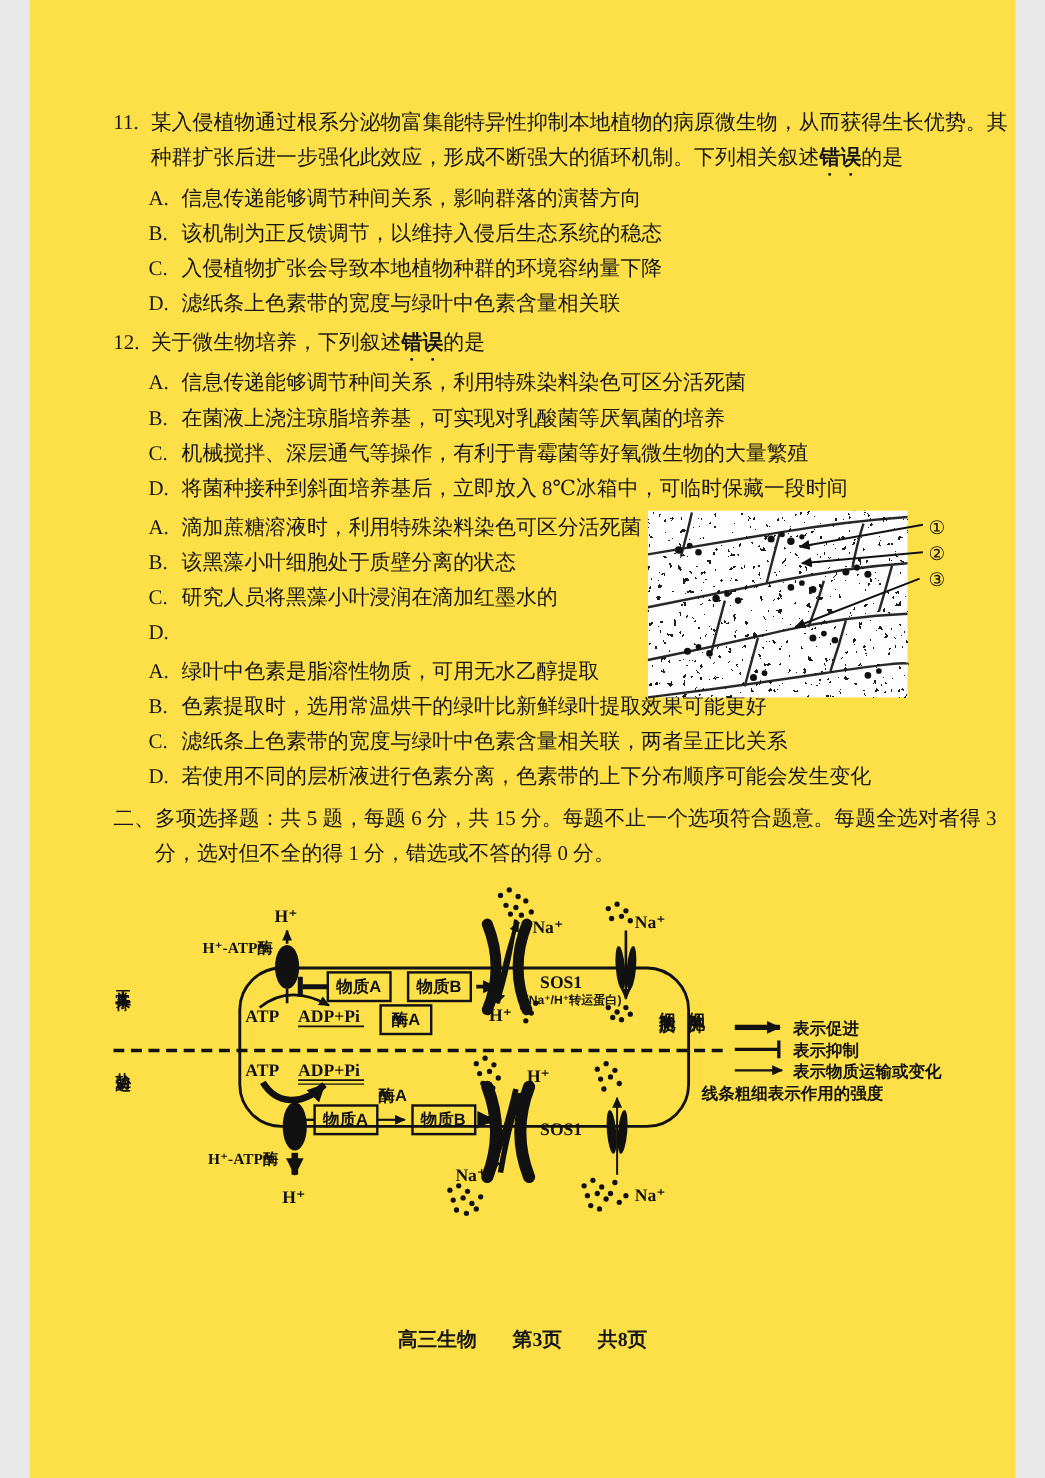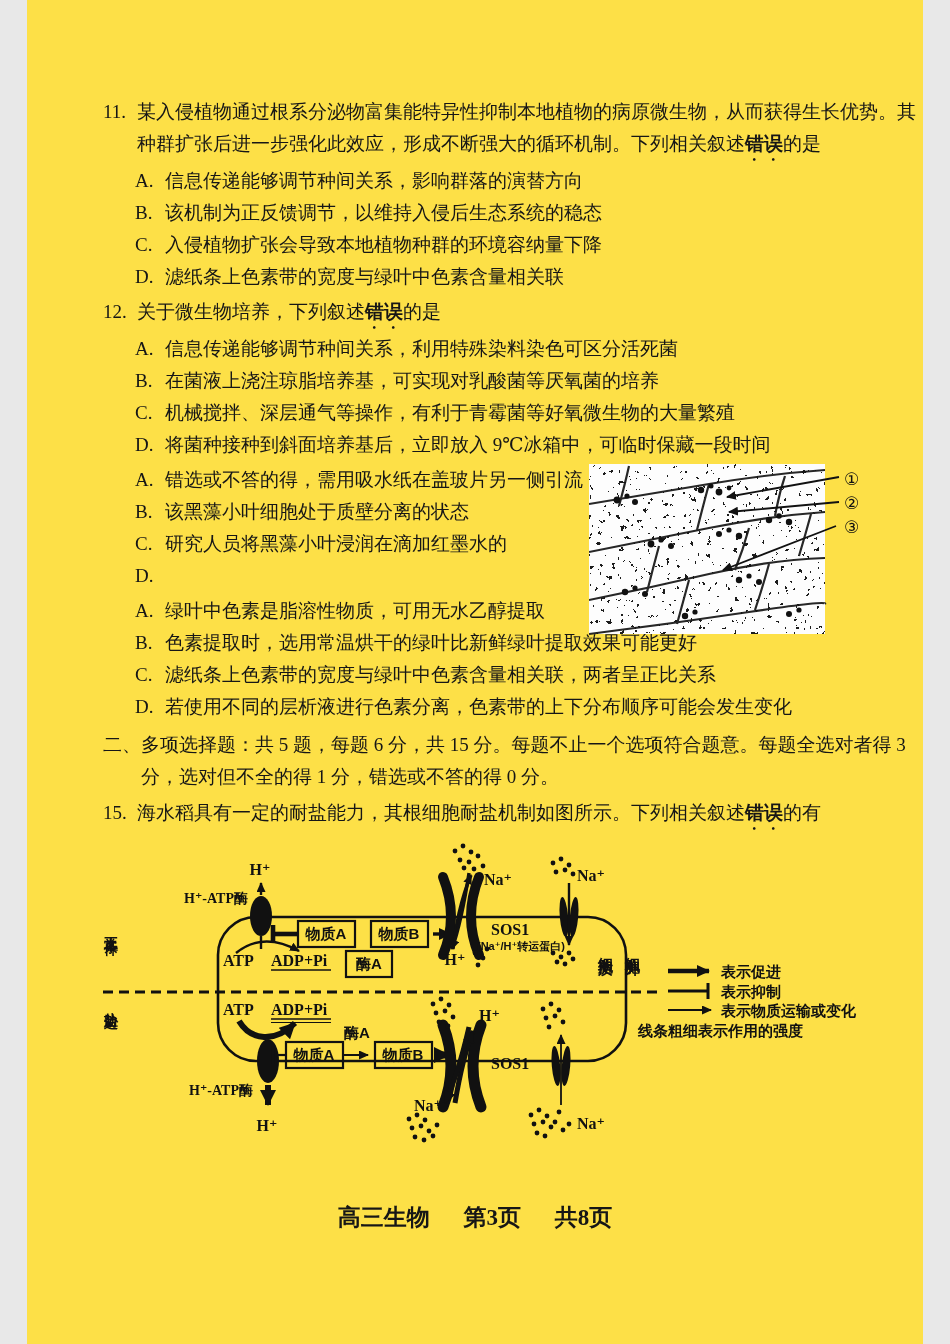--- a/index.html
+++ b/index.html
@@ -15,21 +15,21 @@
   .optl{flex:0 0 30px;}
   .optt{flex:1;}
   .emph{font-weight:700;-webkit-text-emphasis:filled dot;text-emphasis:filled dot;
         -webkit-text-emphasis-position:under right;text-emphasis-position:under right;}
   .sec{margin-top:6px;}
   .q15{margin-top:4px;}
   .q13wrap{position:relative;}
   .q13text{padding-right:312px;}
   .q13fig{position:absolute;top:0;left:486px;width:290px;height:176px;}
   .diagram{margin-top:5px;}
-  .footer{position:absolute;left:0;right:0;top:1202px;text-align:center;font-weight:700;font-size:23px;}
+  .footer{position:absolute;left:0;right:0;top:1202px;text-align:center;font-weight:700;font-size:18px;}
   .footer span{margin:0 14px;}
   svg text{font-family:"Liberation Serif","DejaVu Serif","DejaVu Sans",serif;}
   .dzh{font-family:"Liberation Sans","DejaVu Sans",sans-serif;font-weight:700;font-size:15px;fill:#111;}
   .dzh-s{font-family:"Liberation Sans","DejaVu Sans",sans-serif;font-weight:700;font-size:11px;fill:#111;}
   .dlat{font-weight:700;font-size:16px;fill:#111;}
   .dlat-s{font-weight:700;font-size:14px;fill:#111;}
   .vt{writing-mode:vertical-rl;text-orientation:upright;letter-spacing:2px;}
   .figlab{font-family:"DejaVu Sans",sans-serif;font-size:17px;fill:#111;}
 </style>
 </head>
@@ -73,29 +73,29 @@
       <div class="opt">
           <span class="optl">B.</span>
           <span class="optt">在菌液上浇注琼脂培养基，可实现对乳酸菌等厌氧菌的培养</span>
         </div>
       <div class="opt">
           <span class="optl">C.</span>
           <span class="optt">机械搅拌、深层通气等操作，有利于青霉菌等好氧微生物的大量繁殖</span>
         </div>
       <div class="opt">
           <span class="optl">D.</span>
-          <span class="optt">将菌种接种到斜面培养基后，立即放入 9℃冰箱中，可临时保藏一段时间</span>
+          <span class="optt">将菌种接种到斜面培养基后，立即放入 8℃冰箱中，可临时保藏一段时间</span>
         </div>
     </div>
 
     <div class="qblock q13wrap">
       <div class="q13text">
         <div class="opt">
             <span class="optl">A.</span>
-            <span class="optt">错选或不答的得，需用吸水纸在盖玻片另一侧引流</span>
+            <span class="optt">滴加蔗糖溶液时，利用特殊染料染色可区分活死菌</span>
           </div>
         <div class="opt">
             <span class="optl">B.</span>
             <span class="optt">该黑藻小叶细胞处于质壁分离的状态</span>
           </div>
         <div class="opt">
             <span class="optl">C.</span>
             <span class="optt">研究人员将黑藻小叶浸润在滴加红墨水的</span>
           </div>
         <div class="opt">
@@ -195,24 +195,20 @@
     </div>
 
     <div class="qblock sec">
       <div class="qrow">
         <span class="qnum" style="flex-basis:38px">二、</span>
         <div class="qbody">多项选择题：共 5 题，每题 6 分，共 15 分。每题不止一个选项符合题意。每题全选对者得 3 分，选对但不全的得 1 分，错选或不答的得 0 分。</div>
       </div>
     </div>
 
     <div class="qblock q15">
-      <div class="qrow">
-        <span class="qnum">15.</span>
-        <div class="qbody"><span>海水稻具有一定的耐盐能力，其根细胞耐盐机制如图所示。下列相关叙述</span><span class="emph">错误</span><span>的有</span></div>
-      </div>
 
       
       <svg class="diagram" viewBox="0 0 800 318" width="800" height="318">
         <defs>
           <marker id="mthin" markerUnits="userSpaceOnUse" markerWidth="11" markerHeight="9" refX="9" refY="4.5" orient="auto">
             <path d="M0,0 L10,4.5 L0,9 z" fill="#111"></path>
           </marker>
           <marker id="mthick" markerUnits="userSpaceOnUse" markerWidth="15" markerHeight="12" refX="12" refY="6" orient="auto">
             <path d="M0,0 L13,6 L0,12 z" fill="#111"></path>
           </marker>

